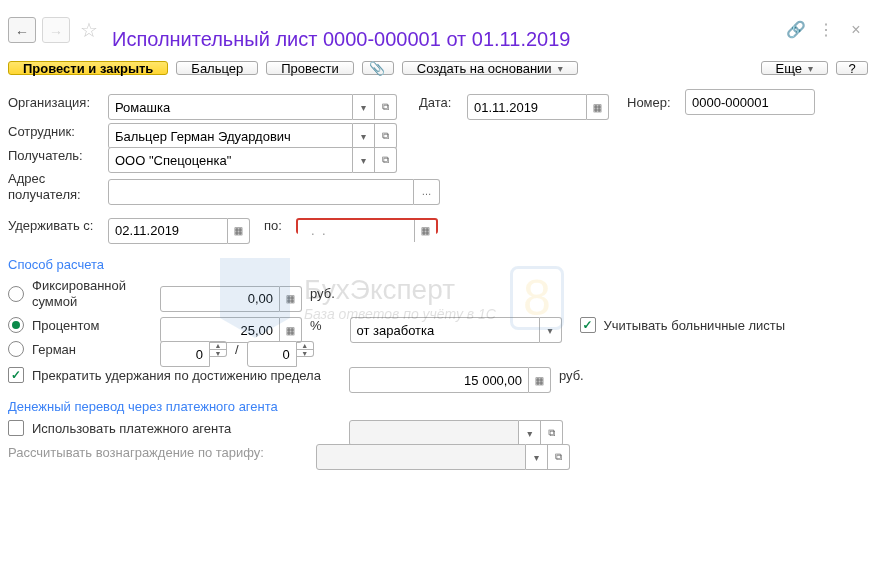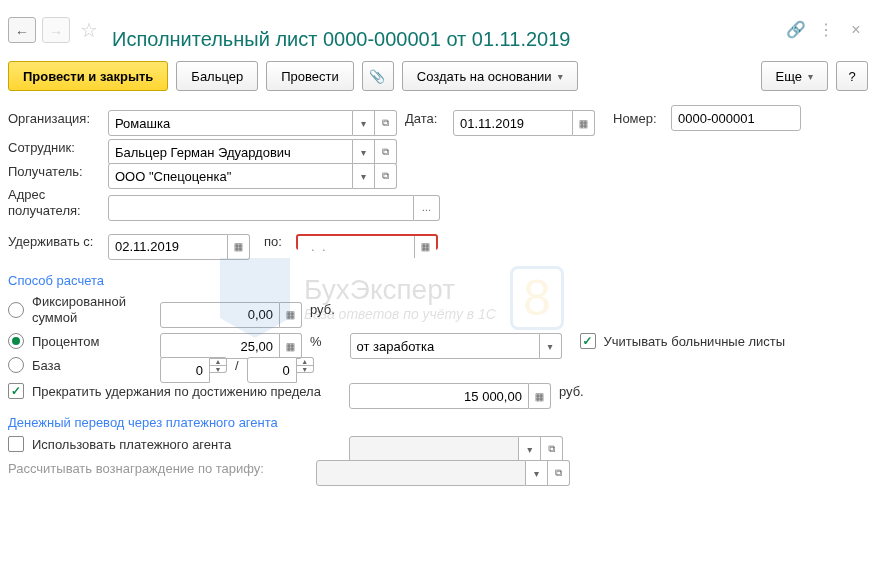--- a/index.html
+++ b/index.html
@@ -39,41 +39,41 @@
     align-items: center;
     justify-content: center;
     font-size: 20px;
     color: #ccc;
     cursor: pointer;
   }
   .title {
     font-size: 20px;
     padding-left: 4px;
     flex: 1;
-    color: #0f766e;
+    color: #6d28d9;
     margin-top: 20px;
   }
   .header-icon {
     width: 24px;
     height: 24px;
     display: flex;
     align-items: center;
     justify-content: center;
     font-size: 16px;
     color: #aaa;
     cursor: pointer;
   }
   .toolbar {
     display: flex;
     align-items: center;
     gap: 8px;
     margin-bottom: 14px;
   }
   .btn {
-    height: 30px;
+    height: 14px;
     padding: 0 14px;
     border: 1px solid #a8a8a8;
     border-radius: 3px;
     background: linear-gradient(#fff,#f0f0f0);
     cursor: pointer;
     font-size: 13px;
     display: flex;
     align-items: center;
     justify-content: center;
     white-space: nowrap;
@@ -248,21 +248,21 @@
     <button class="btn icon-only">?</button>
   </div>
 
   <div class="form-row">
     <span class="label">Организация:</span>
     <div class="input-group">
       <input class="input" style="width: 245px;" value="Ромашка">
       <div class="input-btn">▾</div>
       <div class="input-btn">⧉</div>
     </div>
-    <span class="label" style="min-width:40px;">Дата:</span>
+    <span class="label" style="min-width:40px;margin-left:14px">Дата:</span>
     <div class="input-group">
       <input class="input" style="width: 120px;" value="01.11.2019">
       <div class="input-btn">▦</div>
     </div>
     <span class="label" style="min-width:50px;margin-left:10px">Номер:</span>
     <input class="input solo" style="width: 130px;" value="0000-000001">
   </div>
 
   <div class="form-row">
     <span class="label">Сотрудник:</span>
@@ -326,21 +326,21 @@
     <div class="input-group" style="margin-left:20px">
       <input class="input" style="width: 190px;" value="от заработка">
       <div class="input-btn">▾</div>
     </div>
     <span class="checkbox checked" style="margin-left:10px"></span>
     <span>Учитывать больничные листы</span>
   </div>
 
   <div class="form-row">
     <span class="radio"></span>
-    <span style="width:120px">База</span>
+    <span style="width:120px">Герман</span>
     <div class="input-group">
       <input class="input num" style="width: 50px;" value="0">
       <div class="stepper">
           <div>▲</div>
           <div>▼</div>
         </div>
     </div>
     <span>/</span>
     <div class="input-group">
       <input class="input num" style="width: 50px;" value="0">

